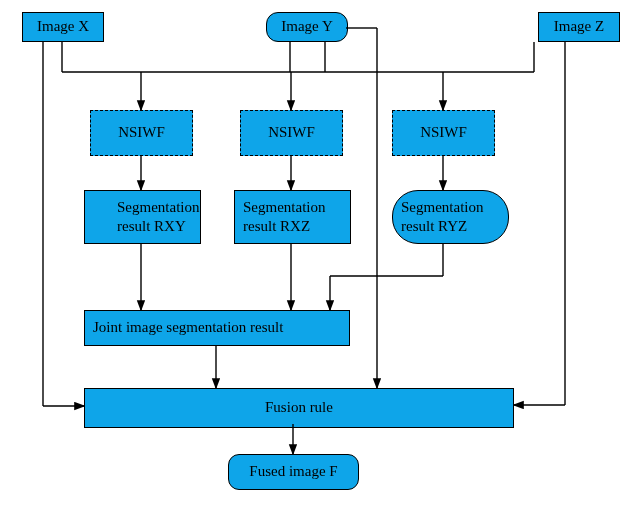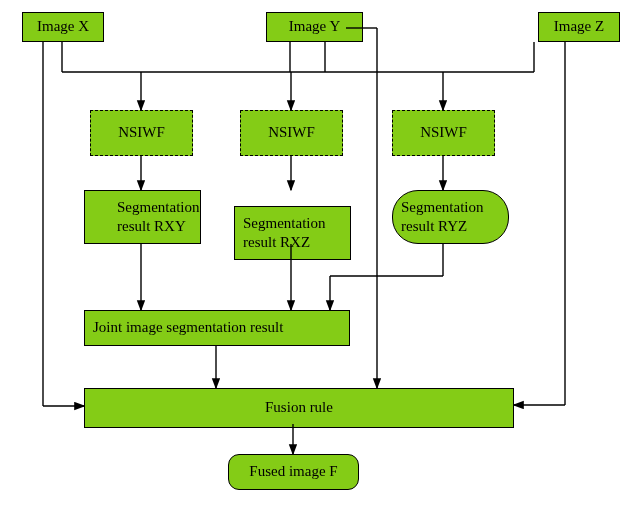--- a/index.html
+++ b/index.html
@@ -7,21 +7,21 @@
     padding: 0;
     font-family: "Times New Roman", serif;
     background: #fff;
     width: 620px;
     height: 522px;
     position: relative;
   }
   .box {
     position: absolute;
     border: 1px solid #000;
-    background: #84cc16;
+    background: #0ea5e9;
     display: flex;
     align-items: center;
     justify-content: center;
     text-align: center;
     font-size: 15px;
     line-height: 1.3;
     box-sizing: border-box;
     padding: 4px 8px;
   }
   .box.dashed {
@@ -39,41 +39,41 @@
     height: 522px;
     pointer-events: none;
   }
 </style>
 </head>
 <body>
 
 <div class="box" style="left:22px; top:12px; width:82px; height:30px;">
   <span>Image X</span>
 </div>
-<div class="box" style="left:266px; top:12px; width:97px; height:30px;">
+<div class="box" style="left:266px; top:12px; width:82px; height:30px;border-radius:12px;">
   <span>Image Y</span>
 </div>
 <div class="box" style="left:494px; top:12px; width:82px; height:30px;margin-left:44px;">
   <span>Image Z</span>
 </div>
 
 <div class="box dashed" style="left:90px; top:110px; width:103px; height:46px;">
   <span>NSIWF</span>
 </div>
 <div class="box dashed" style="left:240px; top:110px; width:103px; height:46px;">
   <span>NSIWF</span>
 </div>
 <div class="box dashed" style="left:392px; top:110px; width:103px; height:46px;">
   <span>NSIWF</span>
 </div>
 
 <div class="box left-align" style="left:84px; top:190px; width:117px; height:54px;padding-left:32px;">
   <span>Segmentation result RXY</span>
 </div>
-<div class="box left-align" style="left:234px; top:206px; width:117px; height:54px;">
+<div class="box left-align" style="left:234px; top:190px; width:117px; height:54px;">
   <span>Segmentation result RXZ</span>
 </div>
 <div class="box left-align" style="left:392px; top:190px; width:117px; height:54px;border-radius:26px;">
   <span>Segmentation result RYZ</span>
 </div>
 
 <div class="box left-align" style="left:84px; top:310px; width:266px; height:36px;">
   <span>Joint image segmentation result</span>
 </div>
 

